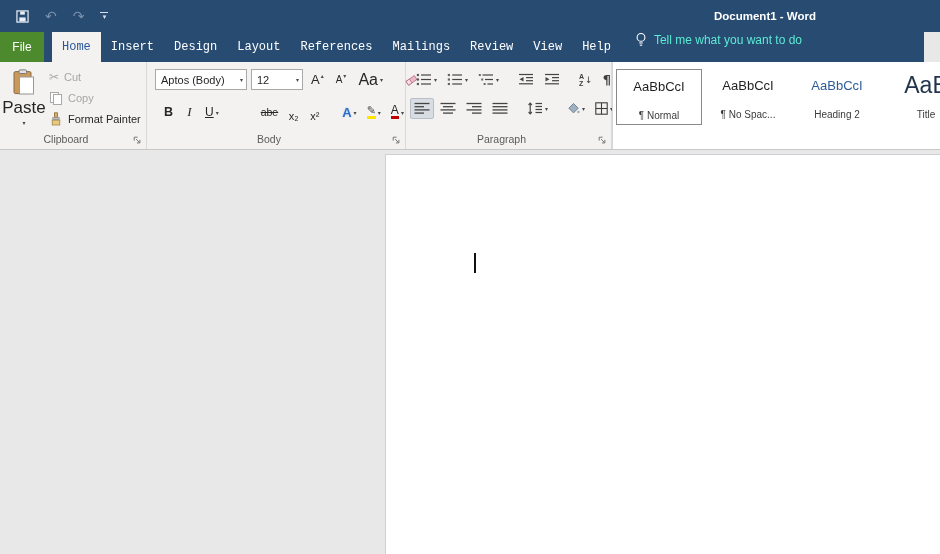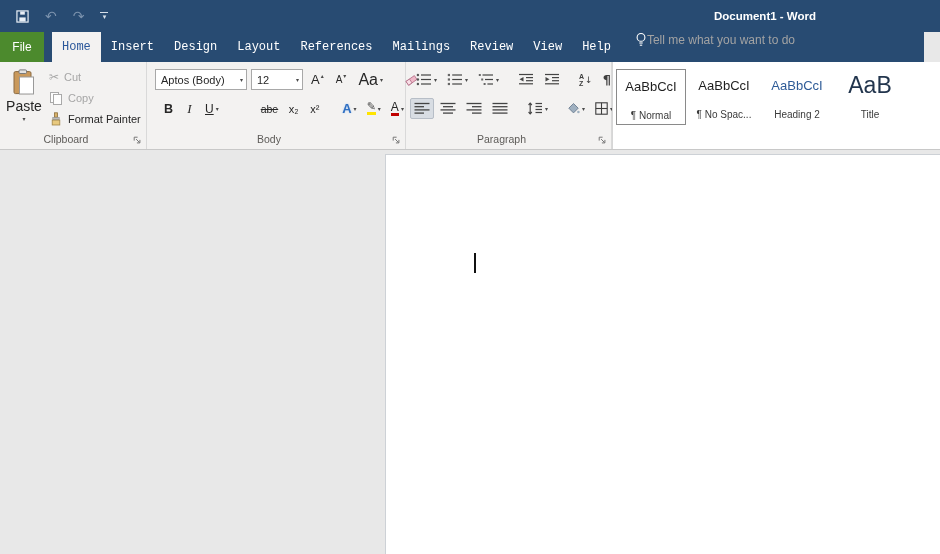--- a/index.html
+++ b/index.html
@@ -19,21 +19,21 @@
   .win-title { position:absolute; left:765px; top:0; transform:translateX(-50%); line-height:32px;
                color:#ffffff; font-size:11.5px; font-weight:600; white-space:nowrap; }
 
   
   .tabbar { position:absolute; top:32px; left:0; right:16px; height:30px; background:#284b72;
             display:flex; align-items:flex-start; }
   .file-tab { width:44px; background:#4c8a2d; color:#fff; font-size:12px; text-align:center;
               line-height:30px; margin-right:8px; cursor:default; }
   .tab { padding:0 10px; line-height:30px; font-size:12px; color:#ffffff; cursor:default; white-space:nowrap;font-family:Liberation Mono, monospace; }
   .tab.active { background:#f3f2f1; color:#2b579a; }
-  .tellme { display:flex; align-items:center; margin-left:14px; color:#a3a3a3; font-size:12px; white-space:nowrap; }
+  .tellme { display:flex; align-items:center; gap:7px; margin-left:14px; color:#5eead4; font-size:12px; white-space:nowrap; }
 
   
   .ribbon { position:absolute; top:62px; left:0; right:0; height:88px; background:#f3f2f1;
             border-bottom:1px solid #c8c8c8; }
   .rgroup { position:absolute; top:0; bottom:0; border-right:1px solid #d9d9d9; }
   .g-clip   { left:0;   width:147px; }
   .g-font   { left:147px; width:259px; }
   .g-para   { left:406px; width:206px; }
   .g-styles { left:612px; width:328px; border-right:none; }
   .glabel { position:absolute; bottom:4px; left:0; right:14px; text-align:center; font-size:10.5px; color:#5d5b58; }
@@ -42,21 +42,21 @@
   .btn { display:inline-flex; align-items:center; justify-content:center; height:21px; padding:0 3px;
          border-radius:2px; border:1px solid transparent; color:#262626; cursor:default; }
   .btn.sel { background:#d8dde3; border-color:#b7bec7; }
   .dd { font-size:6px; color:#4a4a4a; margin-left:2px; font-family:"DejaVu Sans",sans-serif; }
   .icsvg { display:block; }
 
   
   .paste-btn { position:absolute; left:6px; top:5px; width:36px; height:64px; display:flex; flex-direction:column;
                align-items:center; justify-content:flex-start; border-radius:2px; cursor:default; }
   .paste-ic { width:22px; height:26px; margin-top:2px; }
-  .paste-lbl { font-size:14px; color:#262626; margin-top:3px; }
+  .paste-lbl { font-size:17px; color:#262626; margin-top:3px; }
   .paste-dd { font-size:6px; color:#4a4a4a; margin-top:1px; font-family:"DejaVu Sans",sans-serif; }
   .clip-col { position:absolute; left:46px; top:4px; display:flex; flex-direction:column; }
   .smallbtn { display:flex; align-items:center; gap:5px; height:21px; padding:0 3px; font-size:11px; color:#262626; cursor:default; white-space:nowrap; }
   .smallbtn.disabled { color:#a6a6a6; }
   .scissors { font-size:12px; line-height:12px; color:#a6a6a6; font-family:"DejaVu Sans",sans-serif; }
   .ic14 { width:14px; height:14px; }
 
   
   .frow1 { position:absolute; left:8px; top:7px; display:flex; align-items:center; gap:4px; }
   .frow2 { position:absolute; left:12px; top:36px; display:flex; align-items:center; gap:2px; }
@@ -65,39 +65,39 @@
   .combo-family { width:92px; }
   .combo-size { width:52px; }
   .gA { font-size:13px; line-height:13px; }
   .sA { font-size:10px; line-height:10px; }
   .tick { font-size:6px; color:#4a4a4a; margin-left:1px; align-self:flex-start; margin-top:2px; font-family:"DejaVu Sans",sans-serif; }
   .tbtn { min-width:19px; font-size:12px; }
   .bold-g { font-weight:bold; font-size:12.5px; }
   .italic-g { font-family:"Liberation Serif",serif; font-style:italic; font-size:13px; }
   .under-g { text-decoration:underline; }
   .strike-g { text-decoration:line-through; font-size:10.5px;margin-left:32px; }
-  .subsup { font-size:11px; }
+  .subsup { font-size:11px;margin-top:7px; }
   .fxA { font-size:13px; font-weight:bold; color:#2f6fc1; text-shadow:0 0 2px #a9c9ef; }
   .effects { margin-left:12px; }
   .hl { font-size:11px; line-height:10px; border-bottom:3px solid #ffe400; font-family:"DejaVu Sans",sans-serif; color:#4a4a4a; }
   .fc { font-size:12px; line-height:11px; border-bottom:3px solid #c00000; }
 
   
   .prow1 { position:absolute; left:6px; top:7px; display:flex; align-items:center; gap:2px; }
   .prow2 { position:absolute; left:4px; top:36px; display:flex; align-items:center; gap:2px; }
   .ic16 { width:16px; height:13px; }
   .ic13 { width:13px; height:13px; }
   .gap-l { margin-left:9px; }
   .sortAZ { display:flex; flex-direction:column; font-size:7px; line-height:7px; font-weight:bold; color:#3e3e3e; }
   .sortarrow { font-size:9px; color:#3e3e3e; margin-left:1px; font-family:"DejaVu Sans",sans-serif; }
   .pilcrow-g { font-size:13px; font-weight:bold; color:#3e3e3e; font-family:"DejaVu Sans",sans-serif; }
 
   
   .styles-panel { position:absolute; inset:0; background:#ffffff; border-left:1px solid #d6d6d6; display:flex; overflow:hidden; }
-  .style-card { width:70px; height:56px; margin:7px 0 0 3px; padding-top:2px; text-align:center; cursor:default; flex:none; }
+  .style-card { width:86px; height:56px; margin:7px 0 0 3px; padding-top:2px; text-align:center; cursor:default; flex:none; }
   .style-card.selected { border:1px solid #8a8a8a; background:#fff; }
   .sprev { height:28px; display:flex; align-items:center; justify-content:center; white-space:nowrap; color:#1f1f1f; }
   .p-normal { font-size:13px; }
   .p-h1 { font-size:16px; color:#2e5b97; }
   .p-h2 { font-size:13px; color:#2e5b97; }
   .p-title { font-size:23px; color:#22354d; }
   .sname { font-size:10px; color:#3b3b3b; margin-top:10px; white-space:nowrap; overflow:hidden; }
 
   
   .canvas { position:absolute; top:150px; left:0; right:0; bottom:0; background:#e8e8e8; overflow:hidden; }

